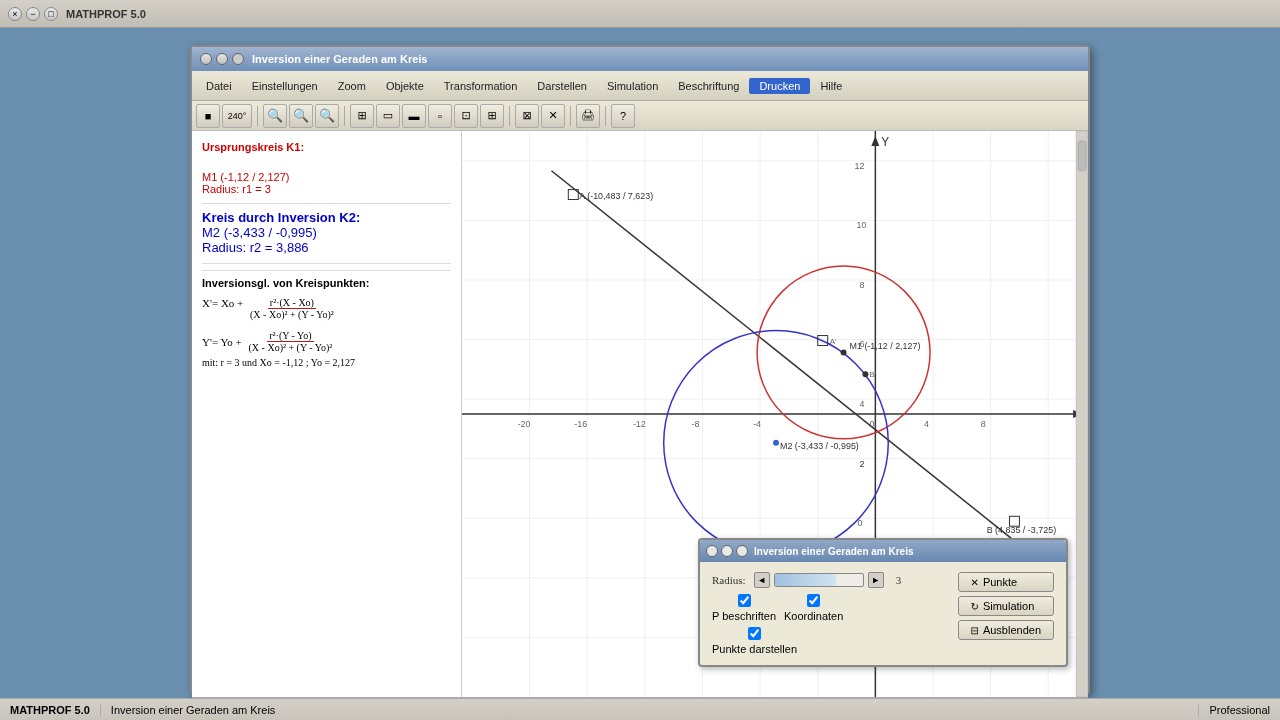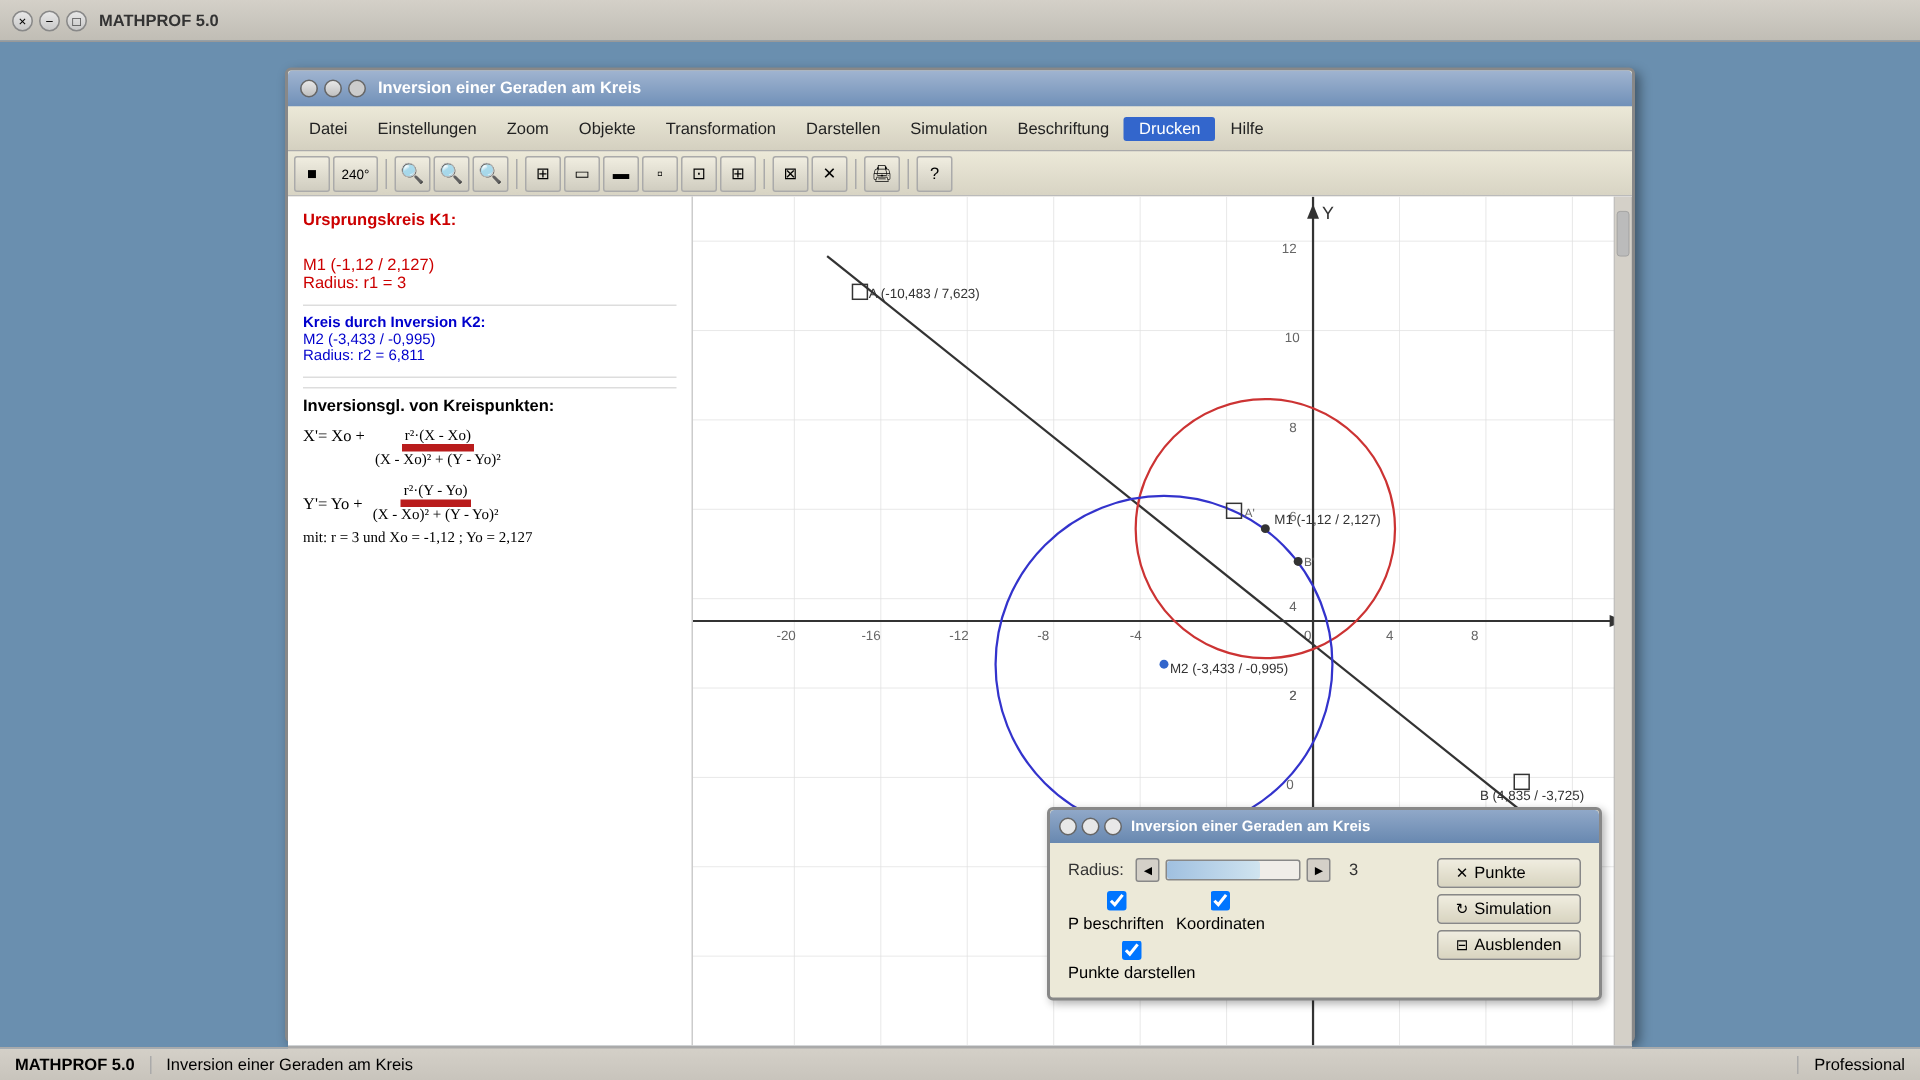--- a/index.html
+++ b/index.html
@@ -145,41 +145,41 @@
       padding: 0 10px;
       flex: 1;
     }
     .statusbar-right {
       padding: 0 10px;
       border-left: 1px solid #aaa;
     }
 
     
     .info-title { color: #cc0000; font-weight: bold; font-size: 11px; margin-bottom: 18px; }
-    .info-blue { color: #0000cc; font-size: 10px; }
+    .info-blue { color: #0000cc; font-size: 13px; }
     .info-red { color: #cc0000; font-size: 11px; }
     .info-black { color: #000; font-size: 11px; }
     .info-section { margin-bottom: 8px; }
     .info-divider { height: 1px; background: #ddd; margin: 6px 0; }
 
     
     .formula-block {
       font-family: 'Times New Roman', serif;
       font-size: 11px;
       margin-top: 4px;
     }
     .fraction {
       display: inline-flex;
       flex-direction: column;
       align-items: center;
       vertical-align: middle;
       font-size: 10px;
       margin: 0 2px;
     }
-    .fraction .num { border-bottom: 5px solid #b91c1c; padding: 0 2px; }
+    .fraction .num { border-bottom: 1px solid #b91c1c; padding: 0 2px; }
     .fraction .den { padding: 0 2px; }
 
     
     .sub-window {
       position: absolute;
       bottom: 30px; right: 20px;
       width: 370px;
       background: #ece9d8;
       border: 2px solid #888;
       border-radius: 4px;
@@ -192,21 +192,21 @@
       display: flex; align-items: center; padding: 0 6px;
       border-radius: 3px 3px 0 0;
     }
     .sub-titlebar-title {
       font-size: 10px; color: white; font-weight: bold; margin-left: 6px;
     }
     .sub-content {
       padding: 10px 12px;
     }
     .sub-row {
-      display: flex; align-items: center; margin-bottom: 6px; gap: 8px;
+      display: flex; align-items: center; margin-bottom: 6px; gap: 8px; font-family: Liberation Serif, serif;
     }
     .sub-label { font-size: 11px; color: #333; }
     .slider-container {
       display: flex; align-items: center; gap: 4px;
     }
     .slider-arrow {
       width: 16px; height: 16px;
       background: #d4d0c8;
       border: 1px solid #888;
       border-radius: 2px;
@@ -312,21 +312,21 @@
     <div class="info-panel">
       <div class="info-section">
         <div class="info-title">Ursprungskreis K1:</div>
         <div class="info-red">M1 (-1,12 / 2,127)</div>
         <div class="info-red">Radius: r1 = 3</div>
       </div>
       <div class="info-divider"></div>
       <div class="info-section">
         <div class="info-blue" style="font-weight:bold;">Kreis durch Inversion K2:</div>
         <div class="info-blue">M2 (-3,433 / -0,995)</div>
-        <div class="info-blue">Radius: r2 = 6,811</div>
+        <div class="info-blue">Radius: r2 = 3,886</div>
       </div>
       <div class="info-divider"></div>
       <div class="info-divider"></div>
       <div class="info-section">
         <div class="info-black" style="font-weight:bold;">Inversionsgl. von Kreispunkten:</div>
         <div class="formula-block" style="margin-top:8px;">
           <div style="display:flex;margin-bottom:10px;font-family:Liberation Serif, serif;">
             <span>X'= Xo +</span>&nbsp;
             <span class="fraction">
               <span class="num">r²·(X - Xo)</span>

